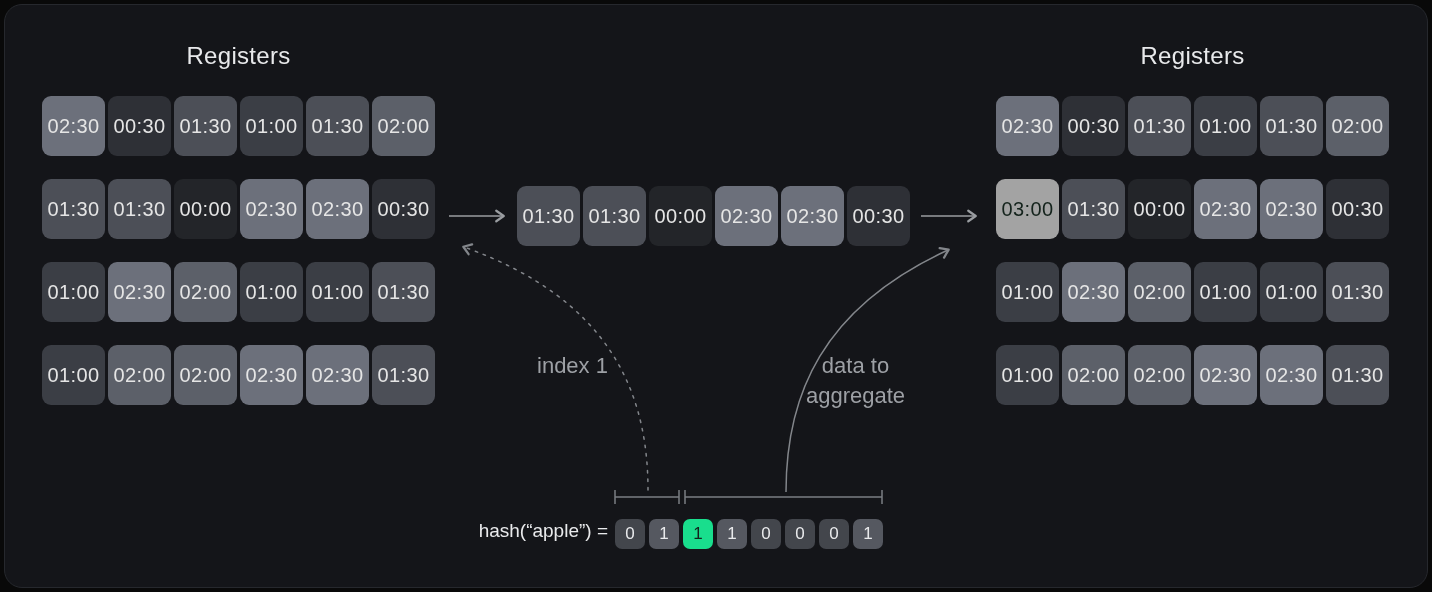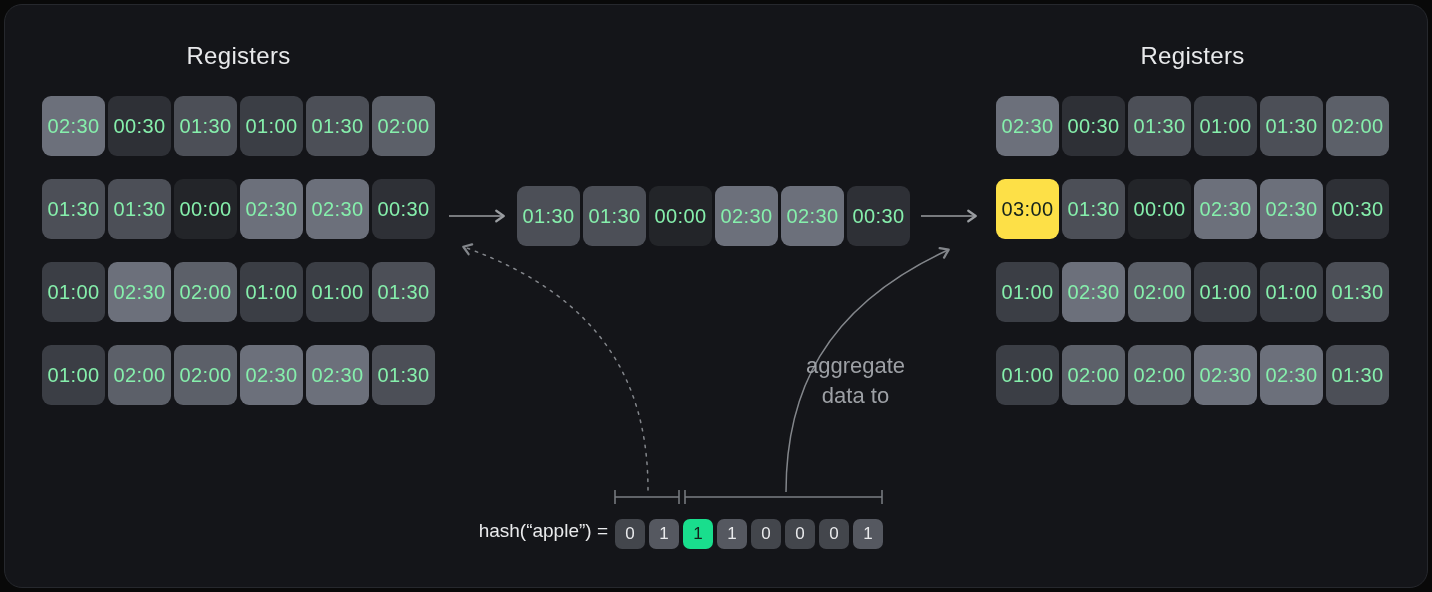--- a/index.html
+++ b/index.html
@@ -24,21 +24,21 @@
     column-gap:3px;row-gap:23px;
   }
   #left-grid{left:42px;top:96px;}
   #right-grid{left:996px;top:96px;}
   #mid-row{
     position:absolute;left:517px;top:186px;display:grid;
     grid-template-columns:repeat(6,63px);grid-auto-rows:60px;column-gap:3px;
   }
   .cell{
     border-radius:9px;display:flex;align-items:center;justify-content:center;
-    font-size:20px;color:#86efac;letter-spacing:.4px;
+    font-size:20px;color:#e5e5e5;letter-spacing:.4px;
   }
   .cell.hl{color:var(--highlight-text,#14231c);}
   .note{
     position:absolute;text-align:center;color:#9da0a5;
     font-size:22px;line-height:30px;
   }
   #note-register-index{left:500px;top:351px;width:145px;}
   #note-data-aggregate{left:783px;top:351px;width:145px;}
   #hash-label{
     position:absolute;left:370px;top:520px;width:238px;text-align:right;
@@ -95,21 +95,21 @@
     <div class="cell" style="background: rgb(108, 112, 123);">02:30</div>
     <div class="cell" style="background: rgb(46, 48, 54);">00:30</div>
   </div>
 <div class="reg-grid" id="right-grid">
     <div class="cell" style="background: rgb(108, 112, 123);">02:30</div>
     <div class="cell" style="background: rgb(46, 48, 54);">00:30</div>
     <div class="cell" style="background: rgb(76, 79, 87);">01:30</div>
     <div class="cell" style="background: rgb(59, 62, 69);">01:00</div>
     <div class="cell" style="background: rgb(76, 79, 87);">01:30</div>
     <div class="cell" style="background: rgb(92, 96, 105);">02:00</div>
-    <div class="cell hl" style="background: #fde047;">03:00</div>
+    <div class="cell hl" style="background: #a3a3a3;">03:00</div>
     <div class="cell" style="background: rgb(76, 79, 87);">01:30</div>
     <div class="cell" style="background: rgb(35, 37, 41);">00:00</div>
     <div class="cell" style="background: rgb(108, 112, 123);">02:30</div>
     <div class="cell" style="background: rgb(108, 112, 123);">02:30</div>
     <div class="cell" style="background: rgb(46, 48, 54);">00:30</div>
     <div class="cell" style="background: rgb(59, 62, 69);">01:00</div>
     <div class="cell" style="background: rgb(108, 112, 123);">02:30</div>
     <div class="cell" style="background: rgb(92, 96, 105);">02:00</div>
     <div class="cell" style="background: rgb(59, 62, 69);">01:00</div>
     <div class="cell" style="background: rgb(59, 62, 69);">01:00</div>
@@ -133,24 +133,25 @@
   </defs>
   <path d="M449 216 H503" stroke="#9a9da1" stroke-width="1.5" fill="none" marker-end="url(#chev-a)"></path>
   <path d="M921 216 H975" stroke="#9a9da1" stroke-width="1.5" fill="none" marker-end="url(#chev-a)"></path>
   <path d="M648 490 C 648 395, 612 300, 464 247" stroke="#83868b" stroke-width="1.5" fill="none" stroke-dasharray="2.5 6" stroke-linecap="round" marker-end="url(#chev-b)"></path>
   <path d="M786 492 C 786 395, 822 308, 948 250" stroke="#83868b" stroke-width="1.5" fill="none" marker-end="url(#chev-b)"></path>
   <path d="M615 490 V504 M615 497 H679 M679 490 V504" stroke="#7a7d82" stroke-width="1.5" fill="none"></path>
   <path d="M685 490 V504 M685 497 H882 M882 490 V504" stroke="#7a7d82" stroke-width="1.5" fill="none"></path>
 </svg>
 
 <div class="note" id="note-register-index">
+  <div>index 1</div>
 </div>
 <div class="note" id="note-data-aggregate">
+  <div>data to</div>
   <div>aggregate</div>
-  <div>data to</div>
 </div>
 
 <div id="hash-label">hash(“apple”) =</div>
 <div id="bits">
     <div class="bit" style="background: rgb(67, 70, 76);">0</div>
     <div class="bit" style="background: rgb(85, 88, 96);">1</div>
     <div class="bit hl" style="background: rgb(25, 222, 141);">1</div>
     <div class="bit" style="background: rgb(85, 88, 96);">1</div>
     <div class="bit" style="background: rgb(67, 70, 76);">0</div>
     <div class="bit" style="background: rgb(67, 70, 76);">0</div>

